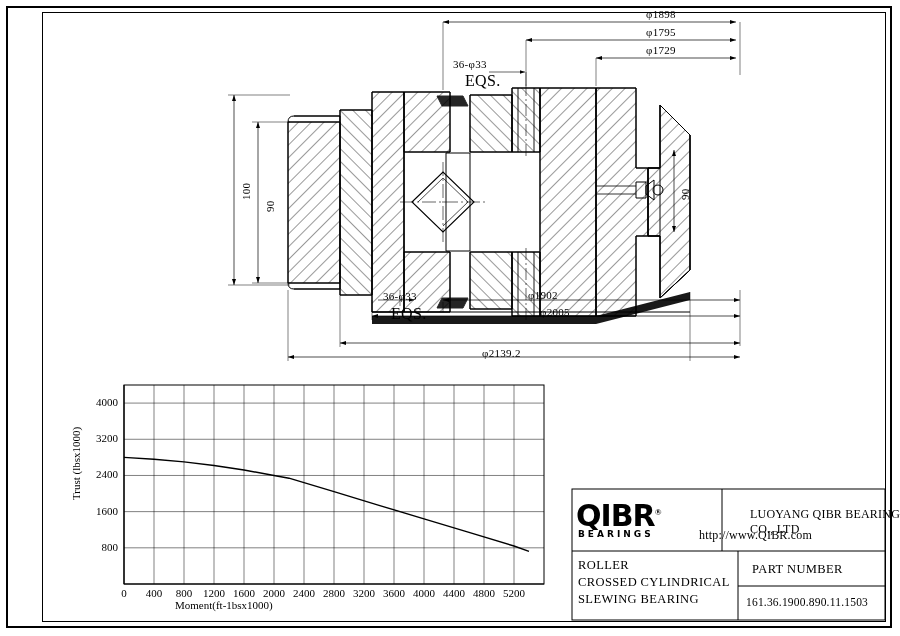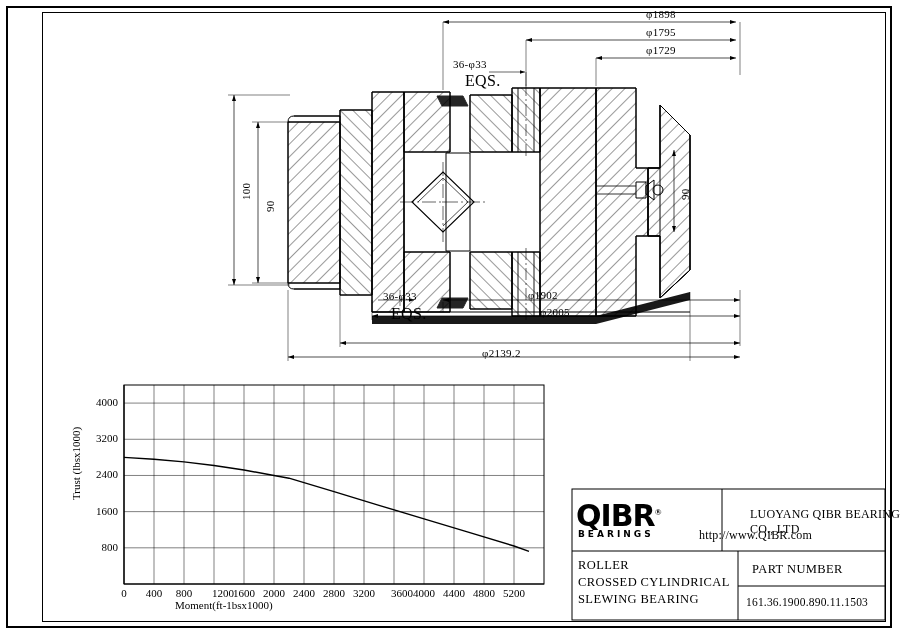--- a/index.html
+++ b/index.html
@@ -284,27 +284,27 @@
       <div class="axis-lbl" style="left: 0px; width: 118px; text-align: right; top: 540.818px;">800</div>
       <div class="axis-lbl" style="left: 0px; width: 118px; text-align: right; top: 504.636px;">1600</div>
       <div class="axis-lbl" style="left: 0px; width: 118px; text-align: right; top: 468.455px;">2400</div>
       <div class="axis-lbl" style="left: 0px; width: 118px; text-align: right; top: 432.273px;">3200</div>
       <div class="axis-lbl" style="left: 0px; width: 118px; text-align: right; top: 396.091px;">4000</div>
     </div>
   <div id="xtick-host">
       <div class="axis-lbl" style="left: 104px; width: 40px; text-align: center; top: 587px;">0</div>
       <div class="axis-lbl" style="left: 134px; width: 40px; text-align: center; top: 587px;">400</div>
       <div class="axis-lbl" style="left: 164px; width: 40px; text-align: center; top: 587px;">800</div>
-      <div class="axis-lbl" style="left: 194px; width: 40px; text-align: right; top: 587px;">1200</div>
+      <div class="axis-lbl" style="left: 194px; width: 40px; text-align: center; top: 587px;">1200</div>
       <div class="axis-lbl" style="left: 224px; width: 40px; text-align: center; top: 587px;">1600</div>
       <div class="axis-lbl" style="left: 254px; width: 40px; text-align: center; top: 587px;">2000</div>
       <div class="axis-lbl" style="left: 284px; width: 40px; text-align: center; top: 587px;">2400</div>
       <div class="axis-lbl" style="left: 314px; width: 40px; text-align: center; top: 587px;">2800</div>
       <div class="axis-lbl" style="left: 344px; width: 40px; text-align: center; top: 587px;">3200</div>
-      <div class="axis-lbl" style="left: 374px; width: 40px; text-align: center; top: 587px; margin-left: 8px;">3600</div>
+      <div class="axis-lbl" style="left: 374px; width: 40px; text-align: center; top: 587px;">3600</div>
       <div class="axis-lbl" style="left: 404px; width: 40px; text-align: center; top: 587px;">4000</div>
       <div class="axis-lbl" style="left: 434px; width: 40px; text-align: center; top: 587px;">4400</div>
       <div class="axis-lbl" style="left: 464px; width: 40px; text-align: center; top: 587px;">4800</div>
       <div class="axis-lbl" style="left: 494px; width: 40px; text-align: center; top: 587px;">5200</div>
     </div>
 
   <div class="brand">
     <div class="qibr"><span>QIBR</span><span class="reg">®</span></div>
     <div class="bearings">BEARINGS</div>
   </div>

